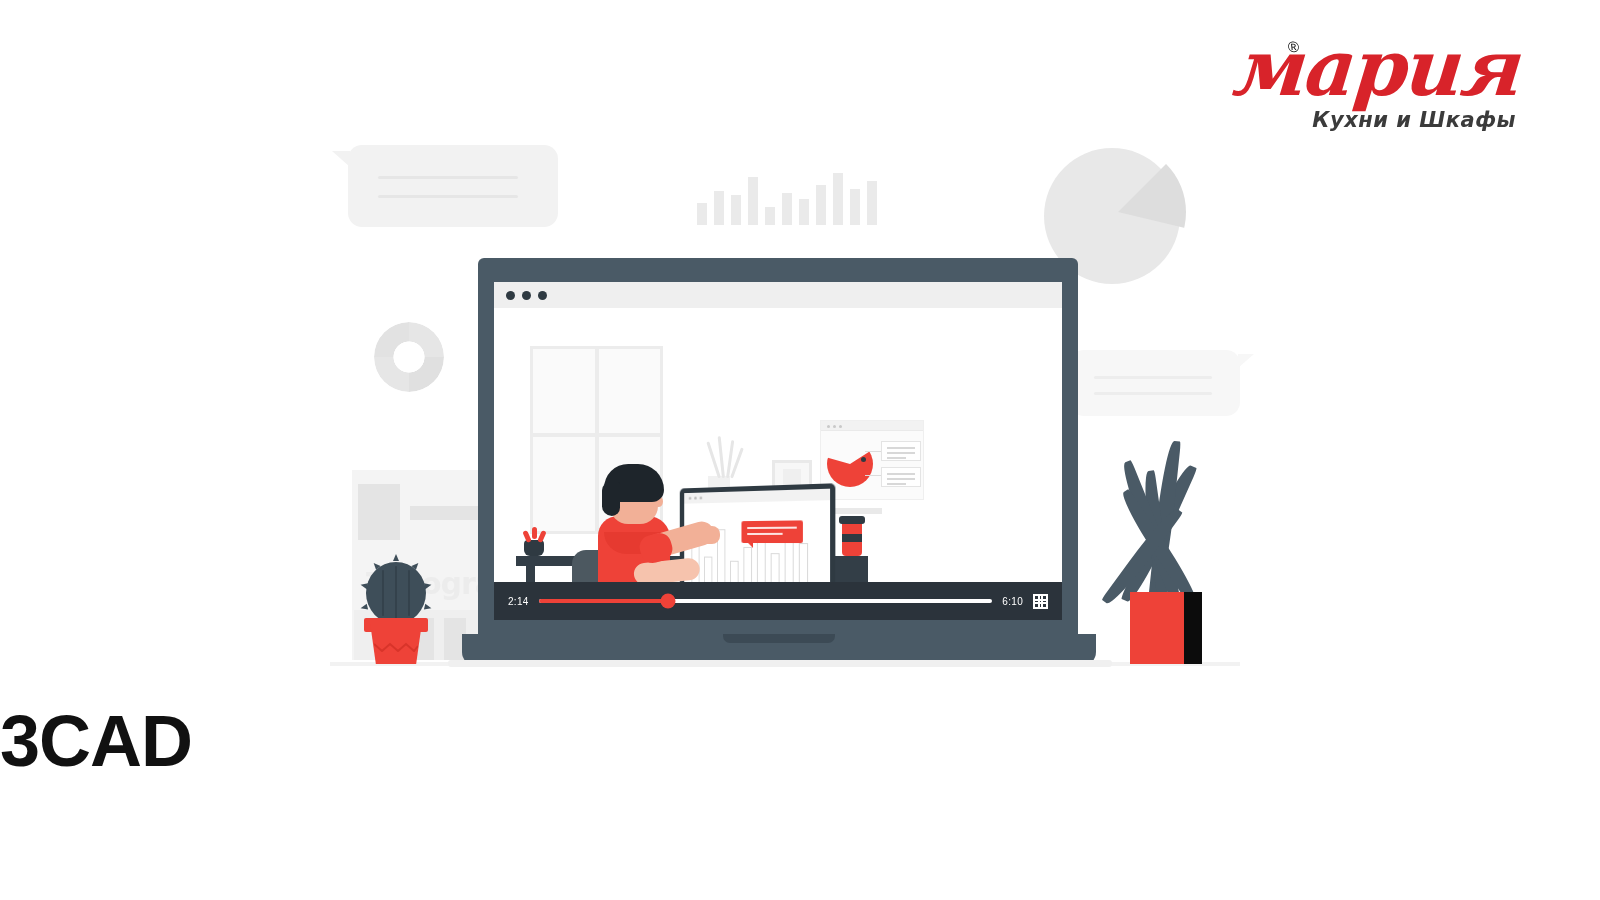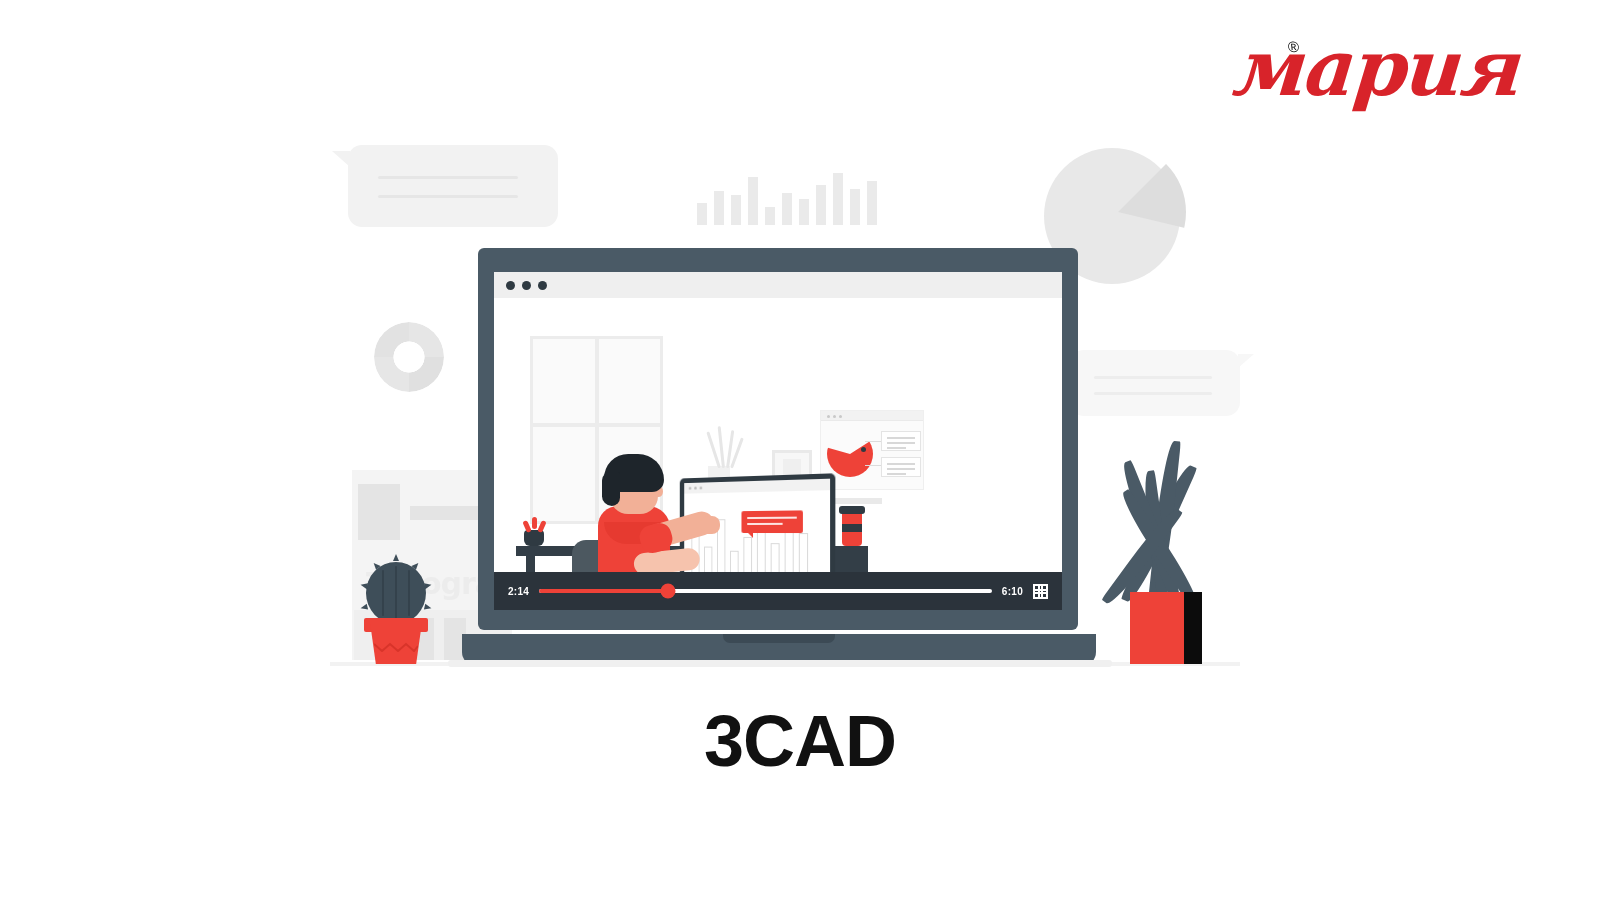--- a/index.html
+++ b/index.html
@@ -111,25 +111,24 @@
   .deco-poster .ghost-text {
     position: absolute;
     font-family: "DejaVu Sans", sans-serif;
     font-weight: 700;
     color: #ECECEC;
     white-space: nowrap;
     letter-spacing: -1px;
   }
   .laptop-lid {
     position: absolute;
-    left: 478px; top: 248px;
+    left: 478px; top: 258px;
     width: 600px; height: 382px;
     background: #4A5A66;
     border-radius: 6px;
-    font-weight: bold;
   }
   .laptop-screen {
     position: absolute;
     left: 16px; top: 24px;
     width: 568px; height: 338px;
     background: #ffffff;
     overflow: hidden;
   }
   .laptop-base {
     position: absolute;
@@ -644,21 +643,20 @@
     background: #4A5A66;
     border-radius: 60% 6% 60% 6%;
     transform-origin: bottom center;
   }
 
   
   .headline {
     position: absolute;
     left: 0; right: 0;
     top: 700px;
-    text-align: center;
     font-family: "Liberation Sans", sans-serif;
     font-weight: 700;
     font-size: 72px;
     letter-spacing: -1px;
     color: #111111;
   }
 </style>
 </head>
 <body>
 
@@ -706,20 +704,21 @@
       <div class="blk" style="left:60px; top:148px; width:22px; height:42px; background:#E4E4E4;"></div>
       <div class="blk" style="left:92px; top:148px; width:22px; height:42px; background:#E4E4E4;"></div>
     </div>
 
     <div class="bg-deco" style="left:330px; top:662px; width:910px; height:4px; background:#F2F2F2;"></div>
   </div>
 
   <div class="brand-logo">
     <span class="brand-word">мария</span>
     <span class="brand-reg">®</span>
+    <span class="brand-sub">Кухни и Шкафы</span>
   </div>
 
   <div class="laptop-lid">
     <div class="laptop-screen">
 
       <div class="browser-bar">
         <span class="dot"></span>
         <span class="dot"></span>
         <span class="dot"></span>
       </div>

